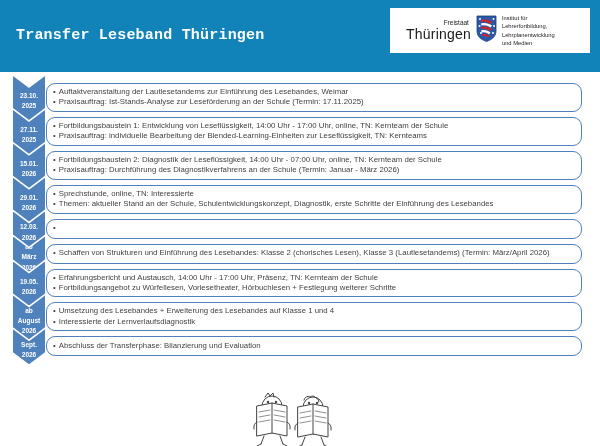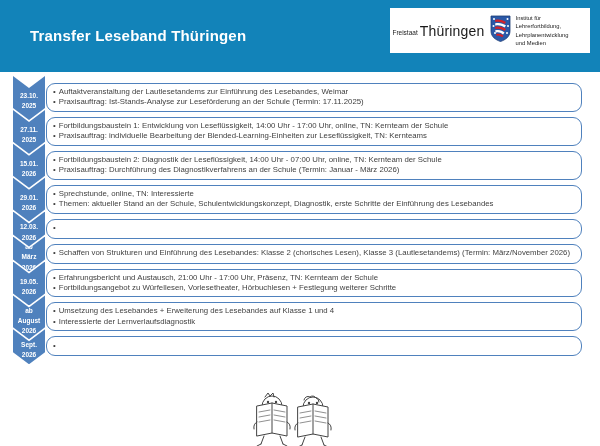--- a/index.html
+++ b/index.html
@@ -2,26 +2,26 @@
 <html><head>
 <meta charset="utf-8">
 <style>
   html,body{margin:0;padding:0;background:#fff;}
   .slide{
     position:relative;width:600px;height:446px;overflow:hidden;background:#fff;
     font-family:"Liberation Sans",sans-serif;margin:0 auto;
   }
   
   .header{position:absolute;left:0;top:0;width:600px;height:72px;background:#1283b9;}
-  .title{position:absolute;left:30px;top:27px;color:#fff;font-size:15px;font-weight:bold;letter-spacing:.2px;}
+  .title{position:absolute;left:16px;top:27px;color:#fff;font-size:15px;font-weight:bold;letter-spacing:.2px;font-family:Liberation Mono, monospace;}
   .logo-box{
     position:absolute;right:10px;top:8px;width:200px;height:45px;background:#fff;
     display:flex;align-items:center;justify-content:center;gap:5px;
   }
-  .logo-name{display:flex;align-items:flex-end;line-height:1;}
+  .logo-name{display:flex;flex-direction:column;align-items:flex-end;line-height:1;}
   .logo-freistaat{font-size:6.5px;color:#1a1a1a;margin-bottom:1px;margin-right:2px;}
   .logo-thueringen{font-size:14px;color:#1a1a1a;font-weight:500;letter-spacing:.2px;}
   .logo-shield{flex:none;}
   .logo-institute{font-size:5.8px;line-height:1.45;color:#222;width:72px;}
   
   .timeline{position:absolute;left:13px;right:18px;top:83px;}
   .row{display:flex;align-items:stretch;margin-bottom:5px;}
   .chev{position:relative;width:32px;flex:none;}
   .chev-shape{
     position:absolute;left:0;right:0;top:-7px;bottom:-8px;background:#4f81bd;
@@ -184,37 +184,37 @@
             <div class="chev-date">
               <div>ab</div>
               <div>März</div>
               <div>2026</div>
             </div>
           </div>
         </div>
         <div class="event-box" style="border-color: rgb(79, 129, 189);">
           <div class="bullet-line">
             <span class="bullet-dot">•</span>
-            <span>Schaffen von Strukturen und Einführung des Lesebandes: Klasse 2 (chorisches Lesen), Klasse 3 (Lautlesetandems) (Termin: März/November 2026)</span>
+            <span>Schaffen von Strukturen und Einführung des Lesebandes: Klasse 2 (chorisches Lesen), Klasse 3 (Lautlesetandems) (Termin: März/April 2026)</span>
           </div>
         </div>
       </div>
       <div class="row">
         <div class="chev">
           <div class="chev-shape" style="background: rgb(79, 129, 189);">
             <div class="chev-date">
               <div>19.05.</div>
               <div>2026</div>
             </div>
           </div>
         </div>
         <div class="event-box" style="border-color: rgb(79, 129, 189);">
           <div class="bullet-line">
             <span class="bullet-dot">•</span>
-            <span>Erfahrungsbericht und Austausch, 21:00 Uhr - 17:00 Uhr, Präsenz, TN: Kernteam der Schule</span>
+            <span>Erfahrungsbericht und Austausch, 14:00 Uhr - 17:00 Uhr, Präsenz, TN: Kernteam der Schule</span>
           </div>
           <div class="bullet-line">
             <span class="bullet-dot">•</span>
             <span>Fortbildungsangebot zu Würfellesen, Vorlesetheater, Hörbuchlesen + Festlegung weiterer Schritte</span>
           </div>
         </div>
       </div>
       <div class="row">
         <div class="chev">
           <div class="chev-shape" style="background: rgb(79, 129, 189);">
@@ -241,20 +241,21 @@
           <div class="chev-shape" style="background: rgb(79, 129, 189);">
             <div class="chev-date">
               <div>Sept.</div>
               <div>2026</div>
             </div>
           </div>
         </div>
         <div class="event-box" style="border-color: rgb(79, 129, 189);">
           <div class="bullet-line">
             <span class="bullet-dot">•</span>
+            <span>Abschluss der Transferphase: Bilanzierung und Evaluation</span>
           </div>
         </div>
       </div>
     </div>
 
   <div class="kids">
     <svg width="88" height="56" viewBox="0 0 88 56" fill="none" stroke="#444" stroke-width="1" stroke-linecap="round" stroke-linejoin="round">
 
       <path d="M13 5 l3 -4 2 3 3 -3 1 4"></path>
       <path d="M10 14 a10 10 0 0 1 20 0"></path>

